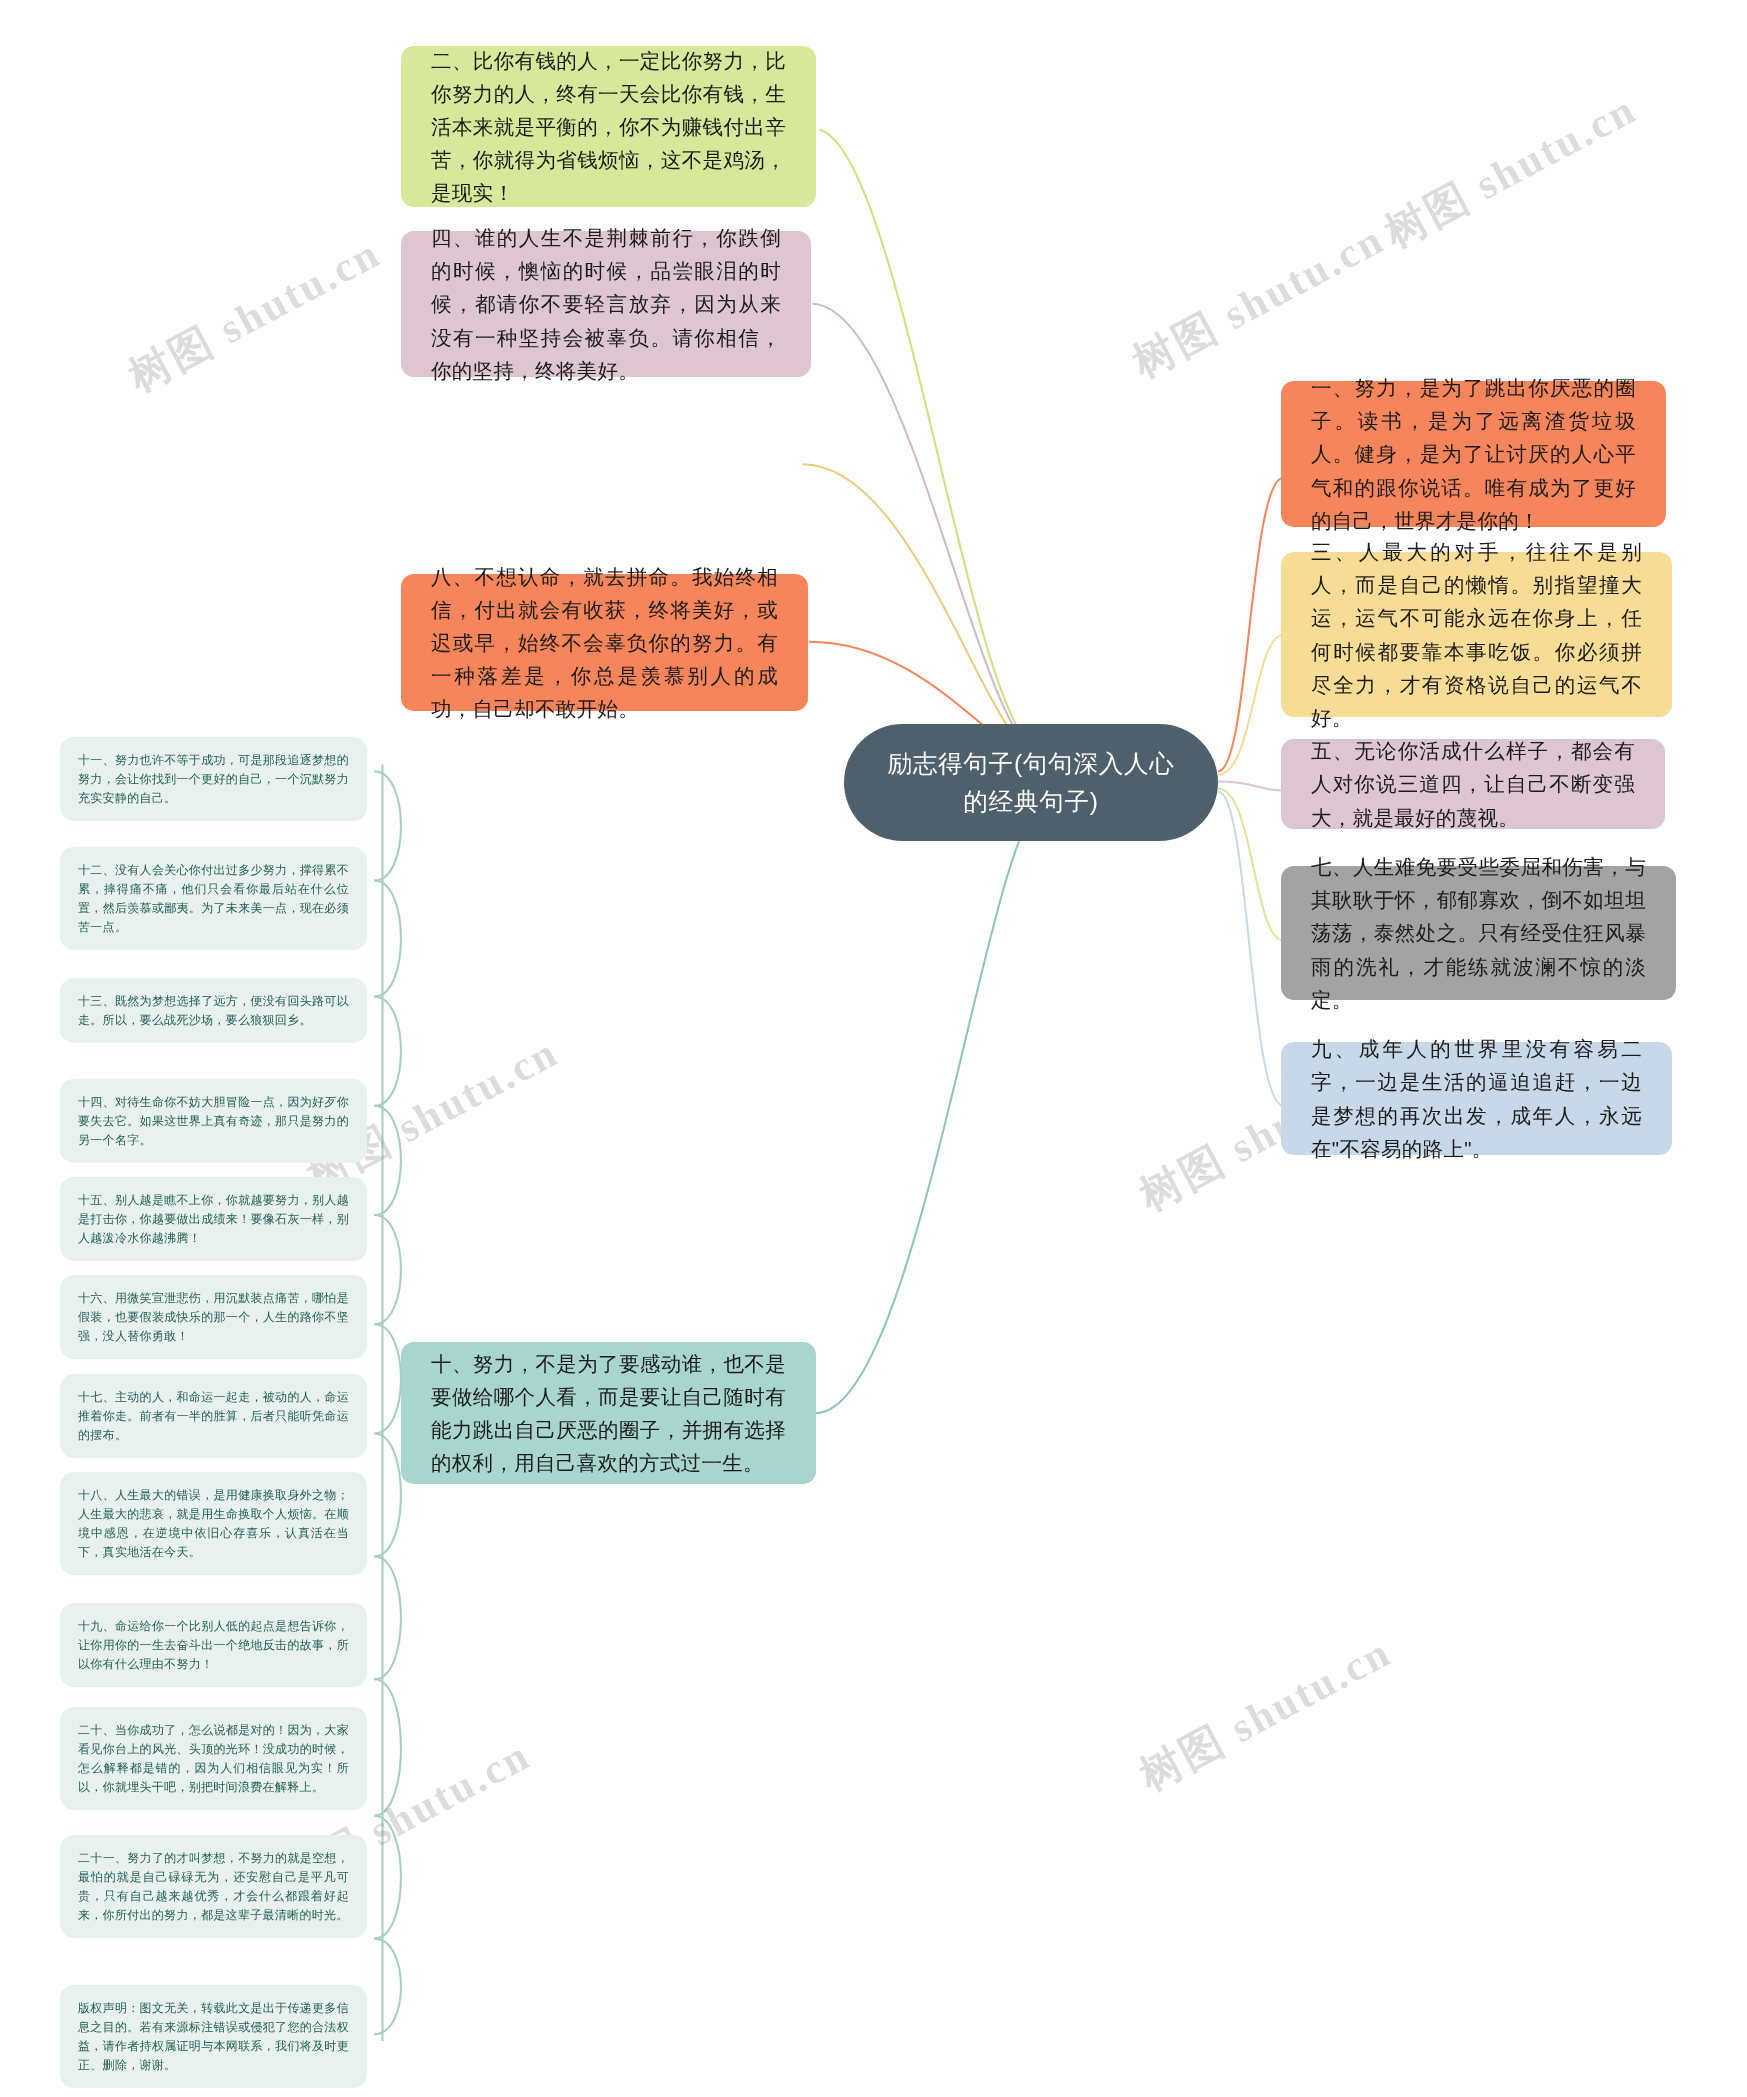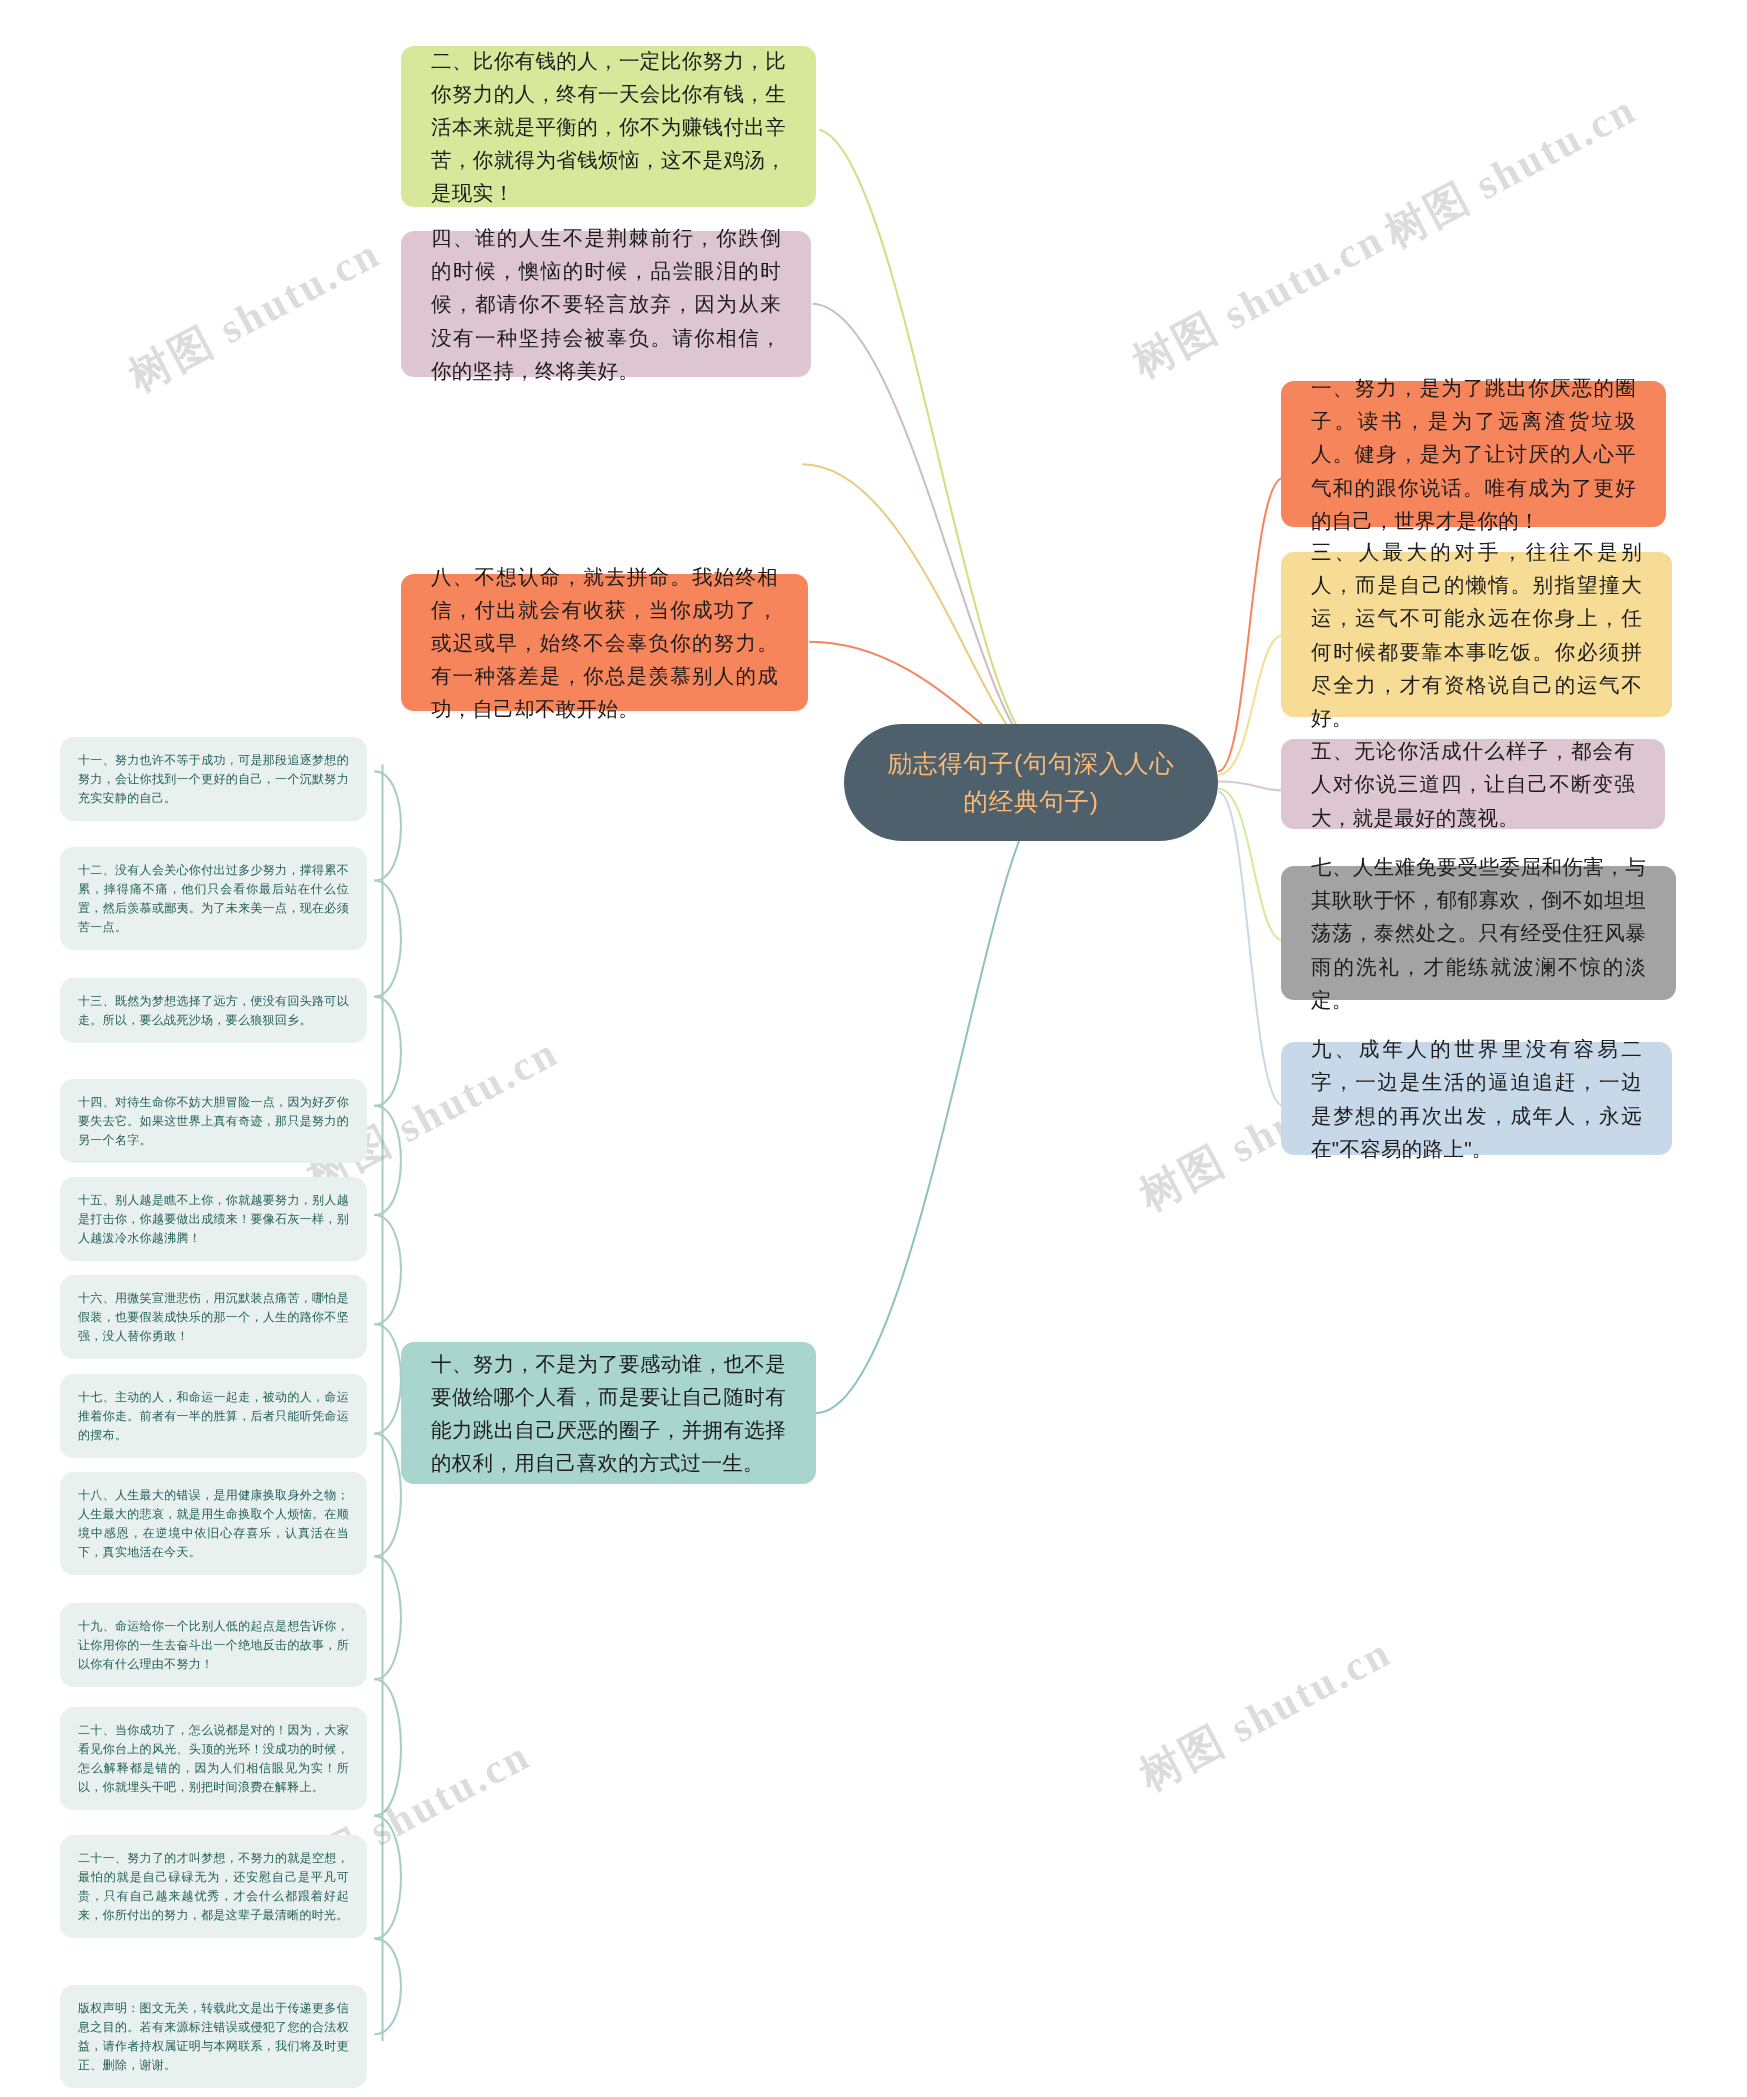--- a/index.html
+++ b/index.html
@@ -24,21 +24,21 @@
     padding:18px 30px;
     font-size:20.5px;line-height:1.62;
     color:#1b1b1b;
     letter-spacing:0.3px;
     text-align:justify;
   }
   .node .txt{width:100%;display:block;}
 
   .root{
     border-radius:61px;
-    background:#4d606c;color:#fdba74;
+    background:#4d606c;color:#ffffff;
     font-size:24.6px;line-height:1.55;
     text-align:center;justify-content:center;
     padding:20.5px 33px;
     letter-spacing:0.7px;
   }
   .root .txt{text-align:center;}
 
   .leafcard{
     position:absolute;box-sizing:border-box;
     background:#e9f1ee;
@@ -101,21 +101,21 @@
   <div class="node" style="left:401px;top:46px;width:415px;height:161px;background:#d7e89a;">
     <span class="txt">二、比你有钱的人，一定比你努力，比你努力的人，终有一天会比你有钱，生活本来就是平衡的，你不为赚钱付出辛苦，你就得为省钱烦恼，这不是鸡汤，是现实！</span>
   </div>
 
   <div class="node" style="left:401px;top:231px;width:410px;height:146px;background:#ddc6d1;align-items:center;">
     <span class="txt">四、谁的人生不是荆棘前行，你跌倒的时候，懊恼的时候，品尝眼泪的时候，都请你不要轻言放弃，因为从来没有一种坚持会被辜负。请你相信，你的坚持，终将美好。</span>
   </div>
 
 
   <div class="node" style="left:401px;top:574px;width:407px;height:137px;background:#f7855c;">
-    <span class="txt">八、不想认命，就去拼命。我始终相信，付出就会有收获，当你成功了，或迟或早，始终不会辜负你的努力。有一种落差是，你总是羡慕别人的成功，自己却不敢开始。</span>
+    <span class="txt">八、不想认命，就去拼命。我始终相信，付出就会有收获，终将美好，或迟或早，始终不会辜负你的努力。有一种落差是，你总是羡慕别人的成功，自己却不敢开始。</span>
   </div>
 
   <div class="node" style="left:401px;top:1342px;width:415px;height:142px;background:#a8d5cd;">
     <span class="txt">十、努力，不是为了要感动谁，也不是要做给哪个人看，而是要让自己随时有能力跳出自己厌恶的圈子，并拥有选择的权利，用自己喜欢的方式过一生。</span>
   </div>
 
   <div class="node" style="left:1281px;top:381px;width:385px;height:146px;background:#f7855c;">
     <span class="txt">一、努力，是为了跳出你厌恶的圈子。读书，是为了远离渣货垃圾人。健身，是为了让讨厌的人心平气和的跟你说话。唯有成为了更好的自己，世界才是你的！</span>
   </div>
 

